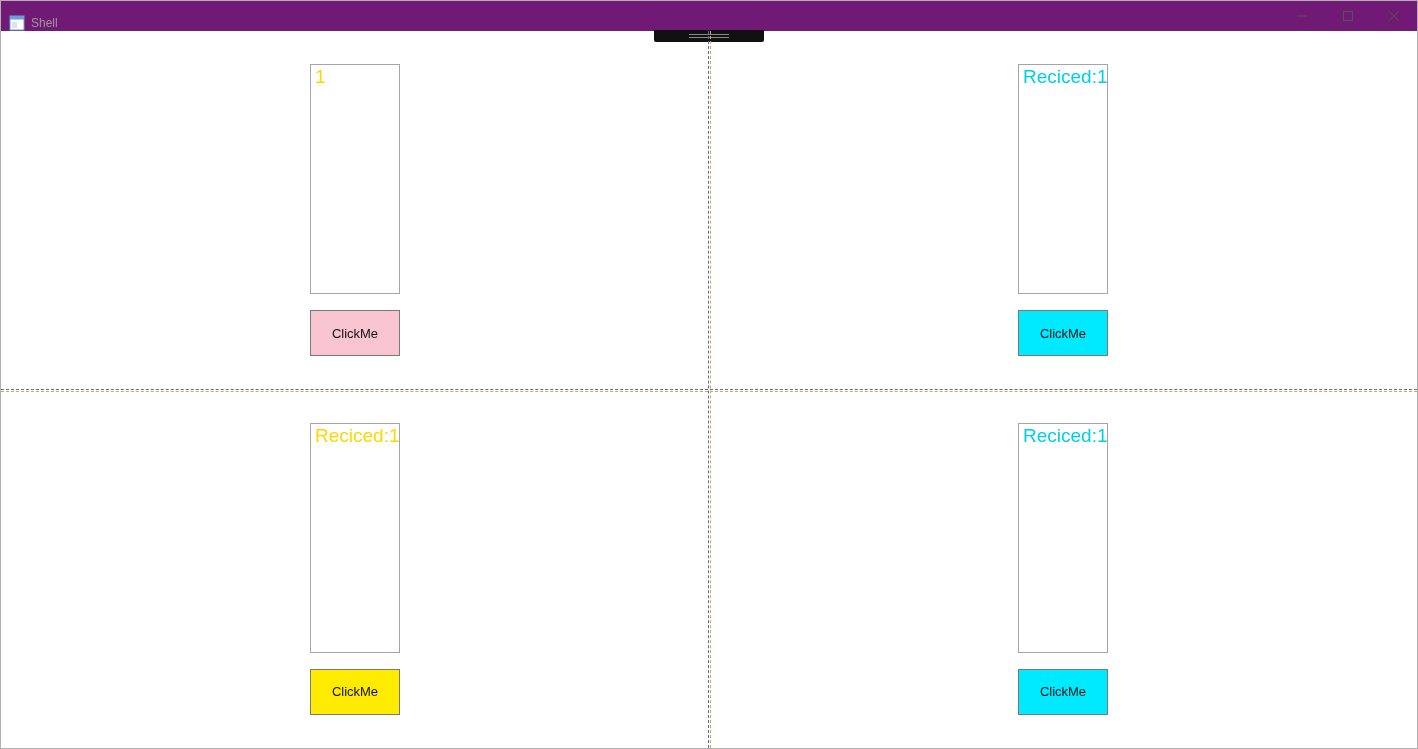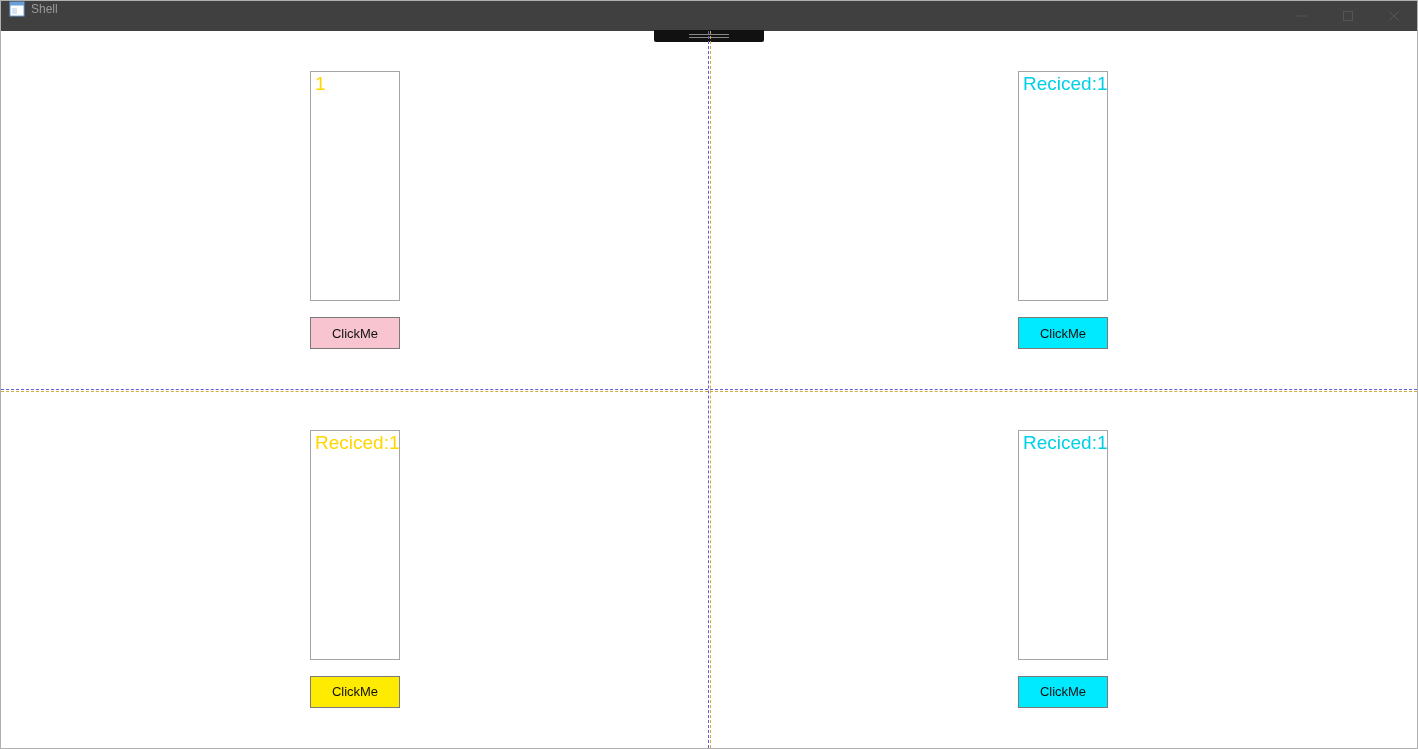--- a/index.html
+++ b/index.html
@@ -1,21 +1,21 @@
 <!DOCTYPE html>
 <html><head>
   <meta charset="utf-8">
   <style>
     * { box-sizing: border-box; margin: 0; padding: 0; }
     html, body { width: 100%; height: 100%; font-family: "Segoe UI", Tahoma, sans-serif; background: #fff; }
 
     .window { width: 1418px; height: 749px; position: relative; background: #fff; border: 1px solid #b0b0b0; }
 
     
-    .titlebar { height: 30px; display: flex; align-items: flex-start; justify-content: space-between; background: #404040; }
+    .titlebar { height: 30px; display: flex; align-items: flex-end; justify-content: space-between; background: #701a75; }
     .titlebar-left { display: flex; align-items: center; gap: 6px; padding-left: 8px; }
     .titlebar-icon { width: 16px; height: 16px; display: inline-flex; }
     .titlebar-title { font-size: 12px; color: #9a9a9a; }
     .titlebar-controls { display: flex; height: 100%; }
     .win-ctrl { width: 46px; height: 100%; display: flex; align-items: center; justify-content: center; color: #777; }
 
     
     .top-grip {
       position: absolute;
       top: 29px;
@@ -50,21 +50,21 @@
     .panel {
       width: 90px; height: 230px;
       border: 1px solid #a5a5a5;
       background: #fff;
       padding: 2px 4px;
       font-size: 19px;
       line-height: 1.1;
       overflow: hidden;
     }
     .btn {
-      width: 90px; height: 32px;
+      width: 90px; height: 46px;
       border: 1px solid #7a7a7a;
       font-size: 13px;
       color: #111;
       display: flex; align-items: center; justify-content: center;
       margin-top: 16px;
       cursor: default;
     }
 
     
     .c-yellow  { color: #ffd600; }

